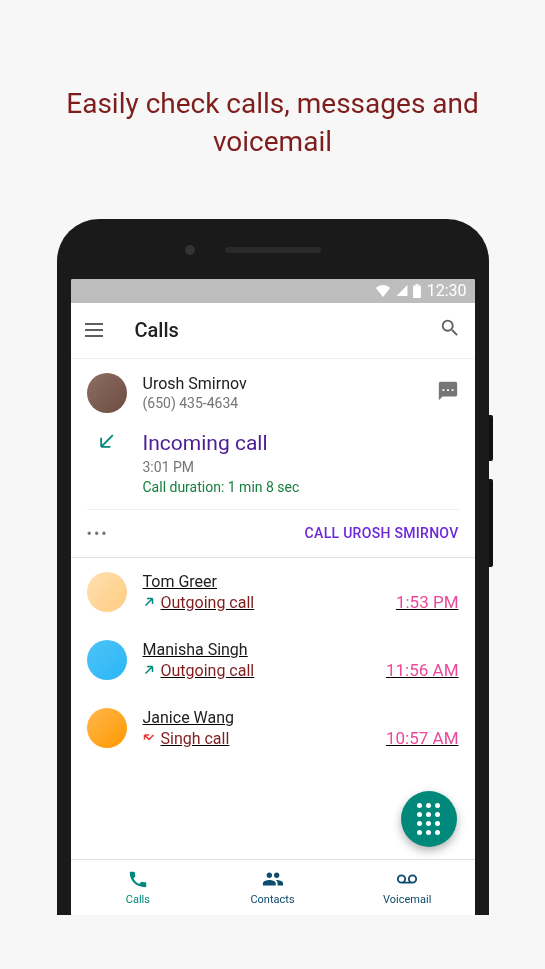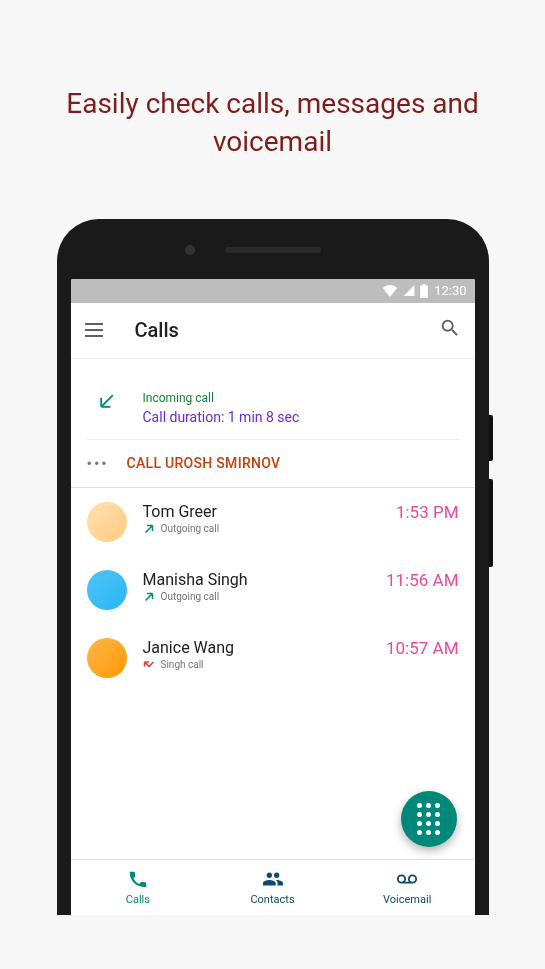--- a/index.html
+++ b/index.html
@@ -61,21 +61,21 @@
 }
 .status-bar {
   height: 24px;
   background: #bdbdbd;
   display: flex;
   justify-content: flex-end;
   align-items: center;
   padding: 0 8px;
   gap: 4px;
   color: #fff;
-  font-size: 13px;
+  font-size: 16px;
 }
 .status-bar svg { display:block; }
 .status-time { font-weight: 400; margin-left: 2px; }
 .app-bar {
   height: 56px;
   background: #fff;
   display: flex;
   align-items: center;
   padding: 0 14px;
   border-bottom: 1px solid #eee;
@@ -92,31 +92,31 @@
 .avatar.a2 { background: linear-gradient(135deg,#ffe0b2,#ffcc80); }
 .avatar.a3 { background: linear-gradient(135deg,#4fc3f7,#29b6f6); }
 .avatar.a4 { background: linear-gradient(135deg,#ffb74d,#ff9800); }
 .contact-text { margin-left: 16px; flex:1; }
 .contact-name { font-size: 16px; color:#212121; }
 .contact-sub { font-size: 14px; color:#757575; margin-top:2px; }
 .msg-icon { color:#757575; }
 .call-detail { display:flex; margin-top: 18px; padding-bottom: 14px; border-bottom: 1px solid #eee; }
 .call-arrow-col { width:40px; display:flex; justify-content:center; }
 .call-detail-txt { margin-left:16px; }
-.call-title { font-size:12px; color:#15803d; }
+.call-title { font-size:21px; color:#4c1d95; }
 .call-time { font-size:14px; color:#757575; margin-top:4px; }
-.call-dur { font-size:14px; color:#6d28d9; margin-top:4px; }
+.call-dur { font-size:14px; color:#15803d; margin-top:4px; }
 .action-row { display:flex; align-items:center; padding: 14px 0 14px; }
 .more-dots { width:40px; text-align:left; color:#757575; letter-spacing:2px; font-size:16px; }
-.call-action { flex:1; color:#c2410c; font-weight:500; font-size:14px; letter-spacing:0.3px; }
+.call-action { flex:1; text-align:right; color:#6d28d9; font-weight:500; font-size:14px; letter-spacing:0.3px; }
 .divider { height:1px; background:#e0e0e0; margin:0 0 0 0; }
-.call-row { display:flex; align-items:flex-start; padding: 14px 16px; }
+.call-row { display:flex; align-items:flex-end; padding: 14px 16px; text-decoration: underline; }
 .call-row .info { margin-left:16px; flex:1; }
 .call-row .name { font-size:16px; color:#212121; }
-.call-row .sub { font-size:10px; color:#737373; margin-top:2px; display:flex; align-items:center; gap:6px; }
+.call-row .sub { font-size:16px; color:#7f1d1d; margin-top:2px; display:flex; align-items:center; gap:6px; }
 .call-row .time { font-size:17px; color:#ec4899; }
 .arrow-sm { display:inline-block; }
 .fab {
   position:absolute; right:18px; bottom:12px;
   width:56px; height:56px; border-radius:50%;
   background:#00897b; box-shadow:0 4px 10px rgba(0,0,0,0.3);
   display:flex; align-items:center; justify-content:center;
 }
 .dialpad { display:grid; grid-template-columns:repeat(3,5px); grid-gap:4px; }
 .dialpad span { width:5px; height:5px; background:#fff; border-radius:50%; }
@@ -165,28 +165,41 @@
         <div class="search-btn">
           <svg width="22" height="22" viewBox="0 0 24 24">
               <path fill="currentColor" d="M15.5 14h-.79l-.28-.27A6.471 6.471 0 0016 9.5 6.5 6.5 0 109.5 16c1.61 0 3.09-.59 4.23-1.57l.27.28v.79l5 4.99L20.49 19l-4.99-5zm-6 0C7.01 14 5 11.99 5 9.5S7.01 5 9.5 5 14 7.01 14 9.5 11.99 14 9.5 14z"></path>
             </svg>
         </div>
       </div>
 
       <div class="content">
 
         <div class="row-expanded">
+          <div class="contact-head">
+            <div class="avatar a1"></div>
+            <div class="contact-text">
+              <div class="contact-name">Urosh Smirnov</div>
+              <div class="contact-sub">(650) 435-4634</div>
+            </div>
+            <div class="msg-icon">
+              <svg width="22" height="22" viewBox="0 0 24 24">
+                  <path fill="currentColor" d="M20 2H4c-1.1 0-2 .9-2 2v18l4-4h14c1.1 0 2-.9 2-2V4c0-1.1-.9-2-2-2zM8 12H6v-2h2v2zm5 0h-2v-2h2v2zm5 0h-2v-2h2v2z"></path>
+                </svg>
+            </div>
+          </div>
           <div class="call-detail">
             <div class="call-arrow-col">
               <svg width="20" height="20" viewBox="0 0 24 24">
                   <path fill="none" stroke="#00897b" stroke-width="2.2" d="M19 5L5 19M5 19V8M5 19h11"></path>
                 </svg>
             </div>
             <div class="call-detail-txt">
               <div class="call-title">Incoming call</div>
+              <div class="call-time">3:01 PM</div>
               <div class="call-dur">Call duration: 1 min 8 sec</div>
             </div>
           </div>
           <div class="action-row">
             <div class="more-dots">•••</div>
             <div class="call-action">CALL UROSH SMIRNOV</div>
           </div>
         </div>
 
         <div class="divider"></div>

